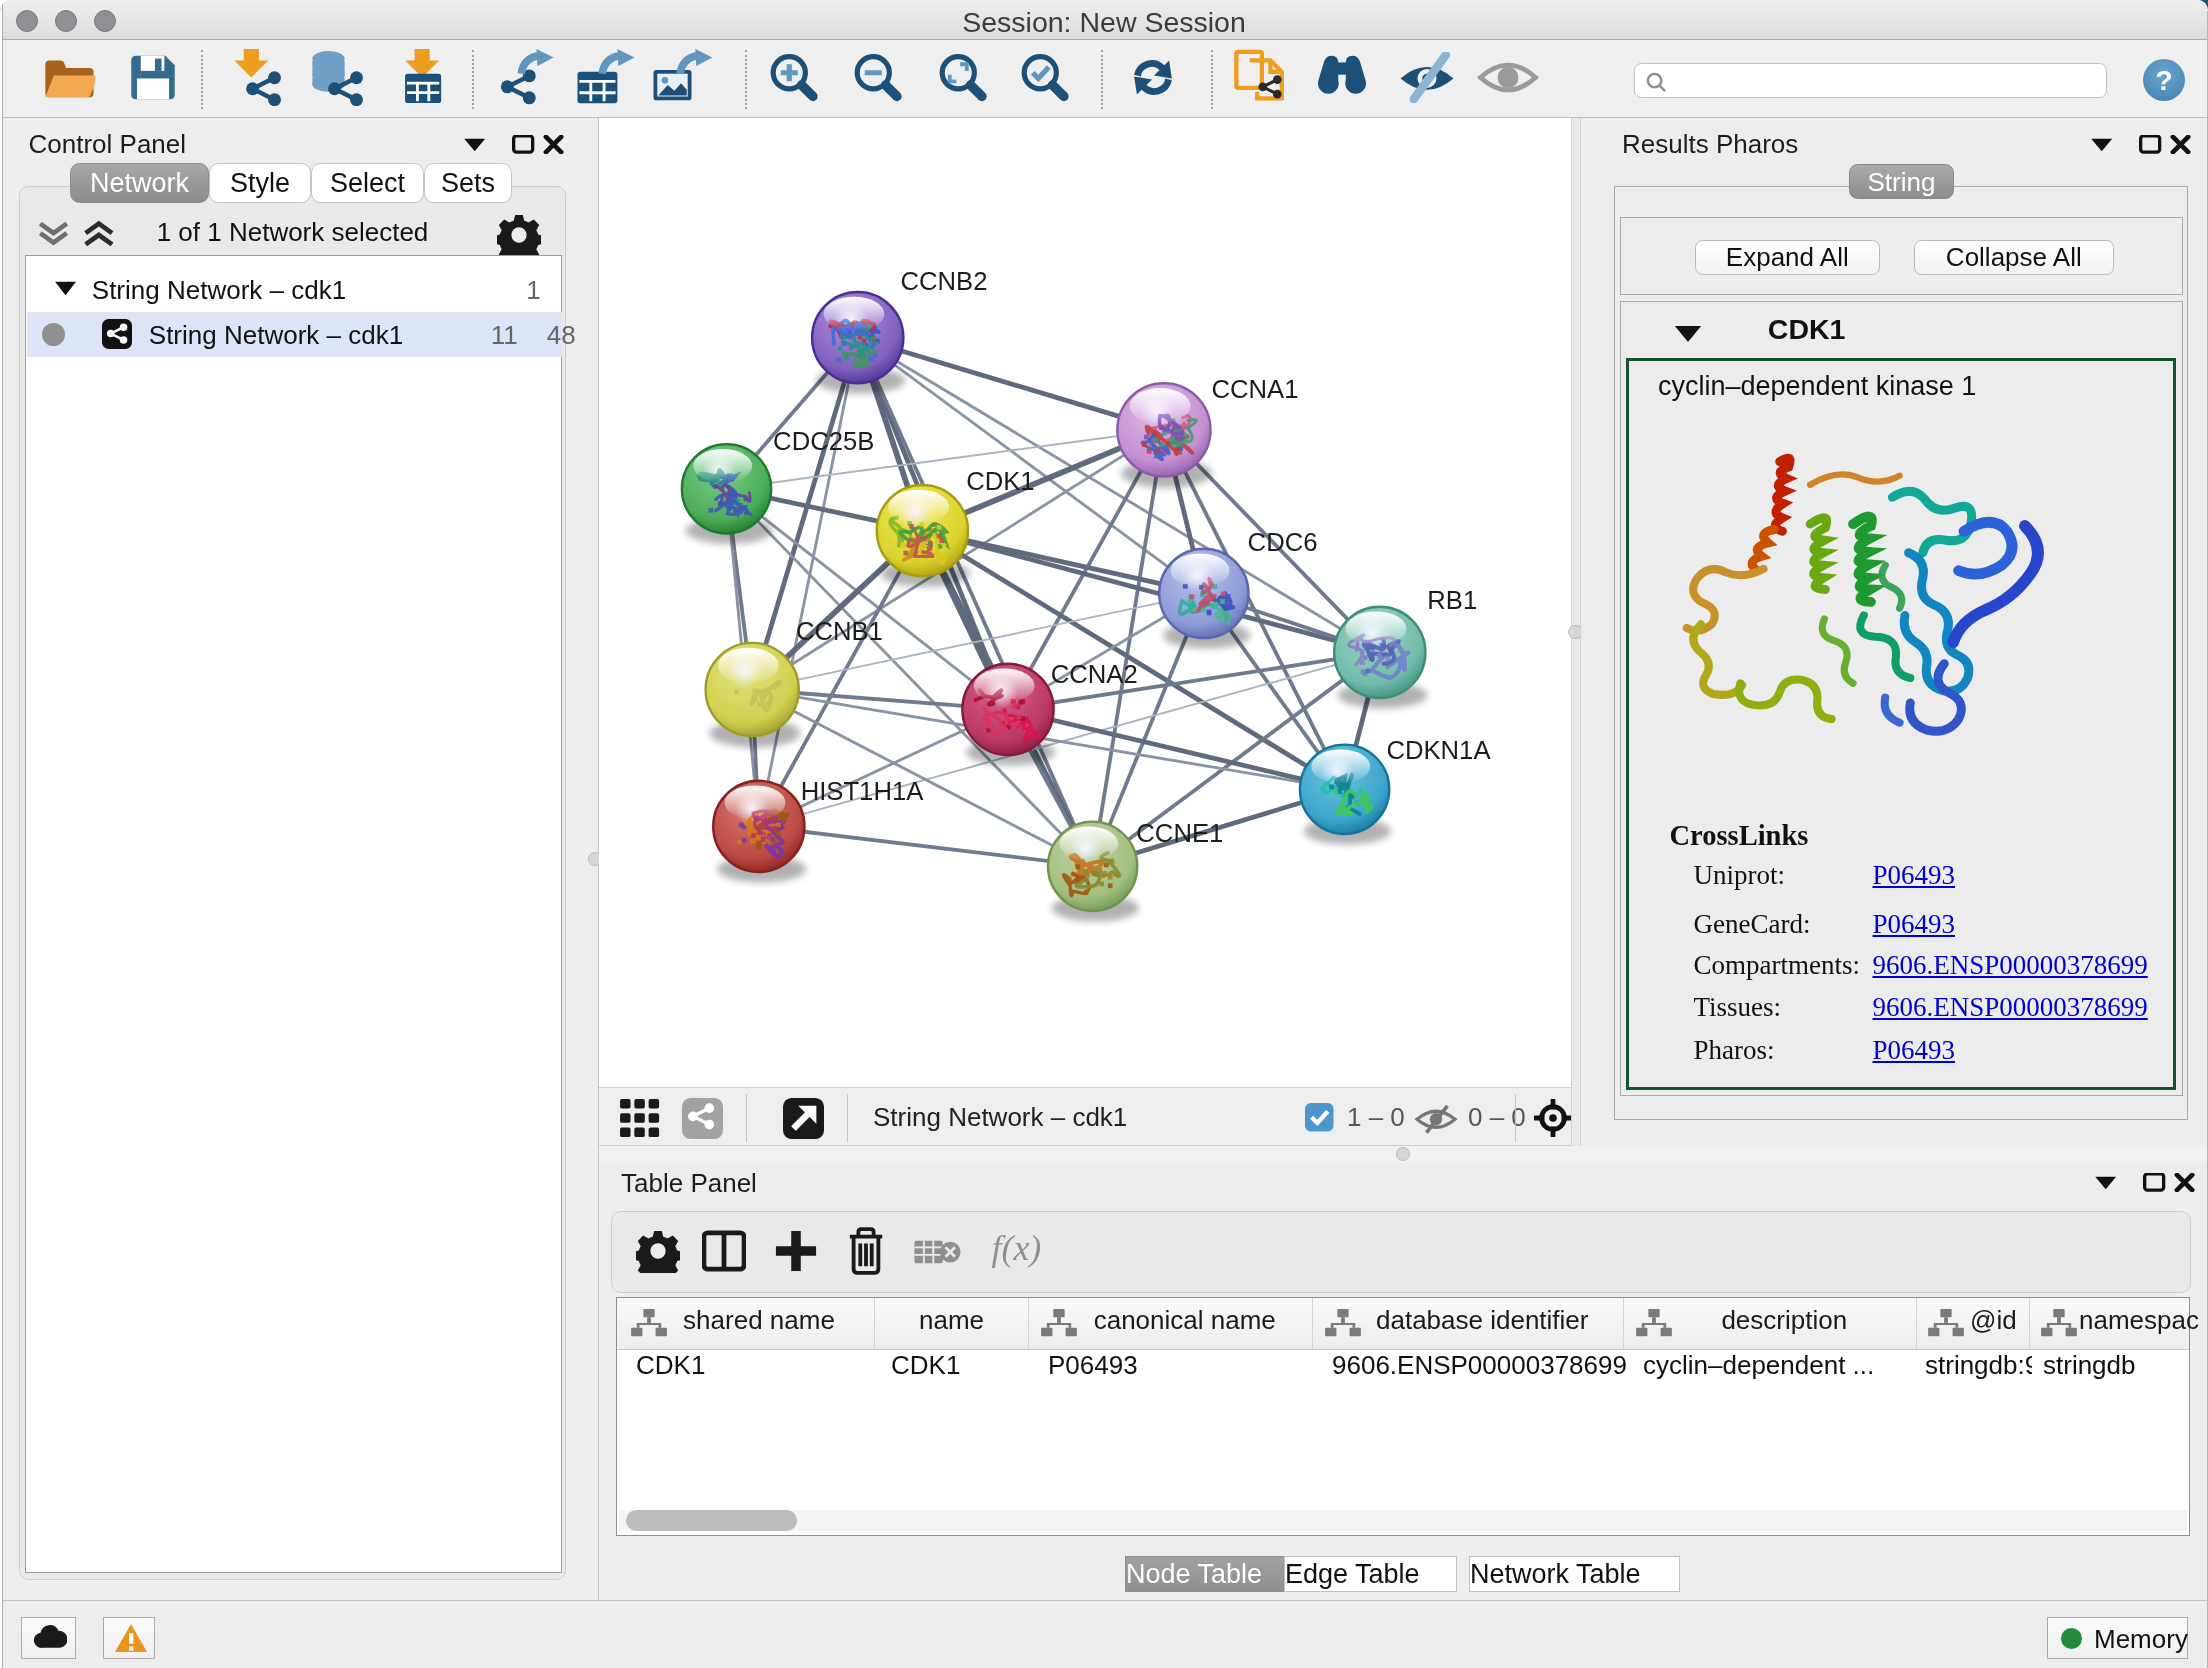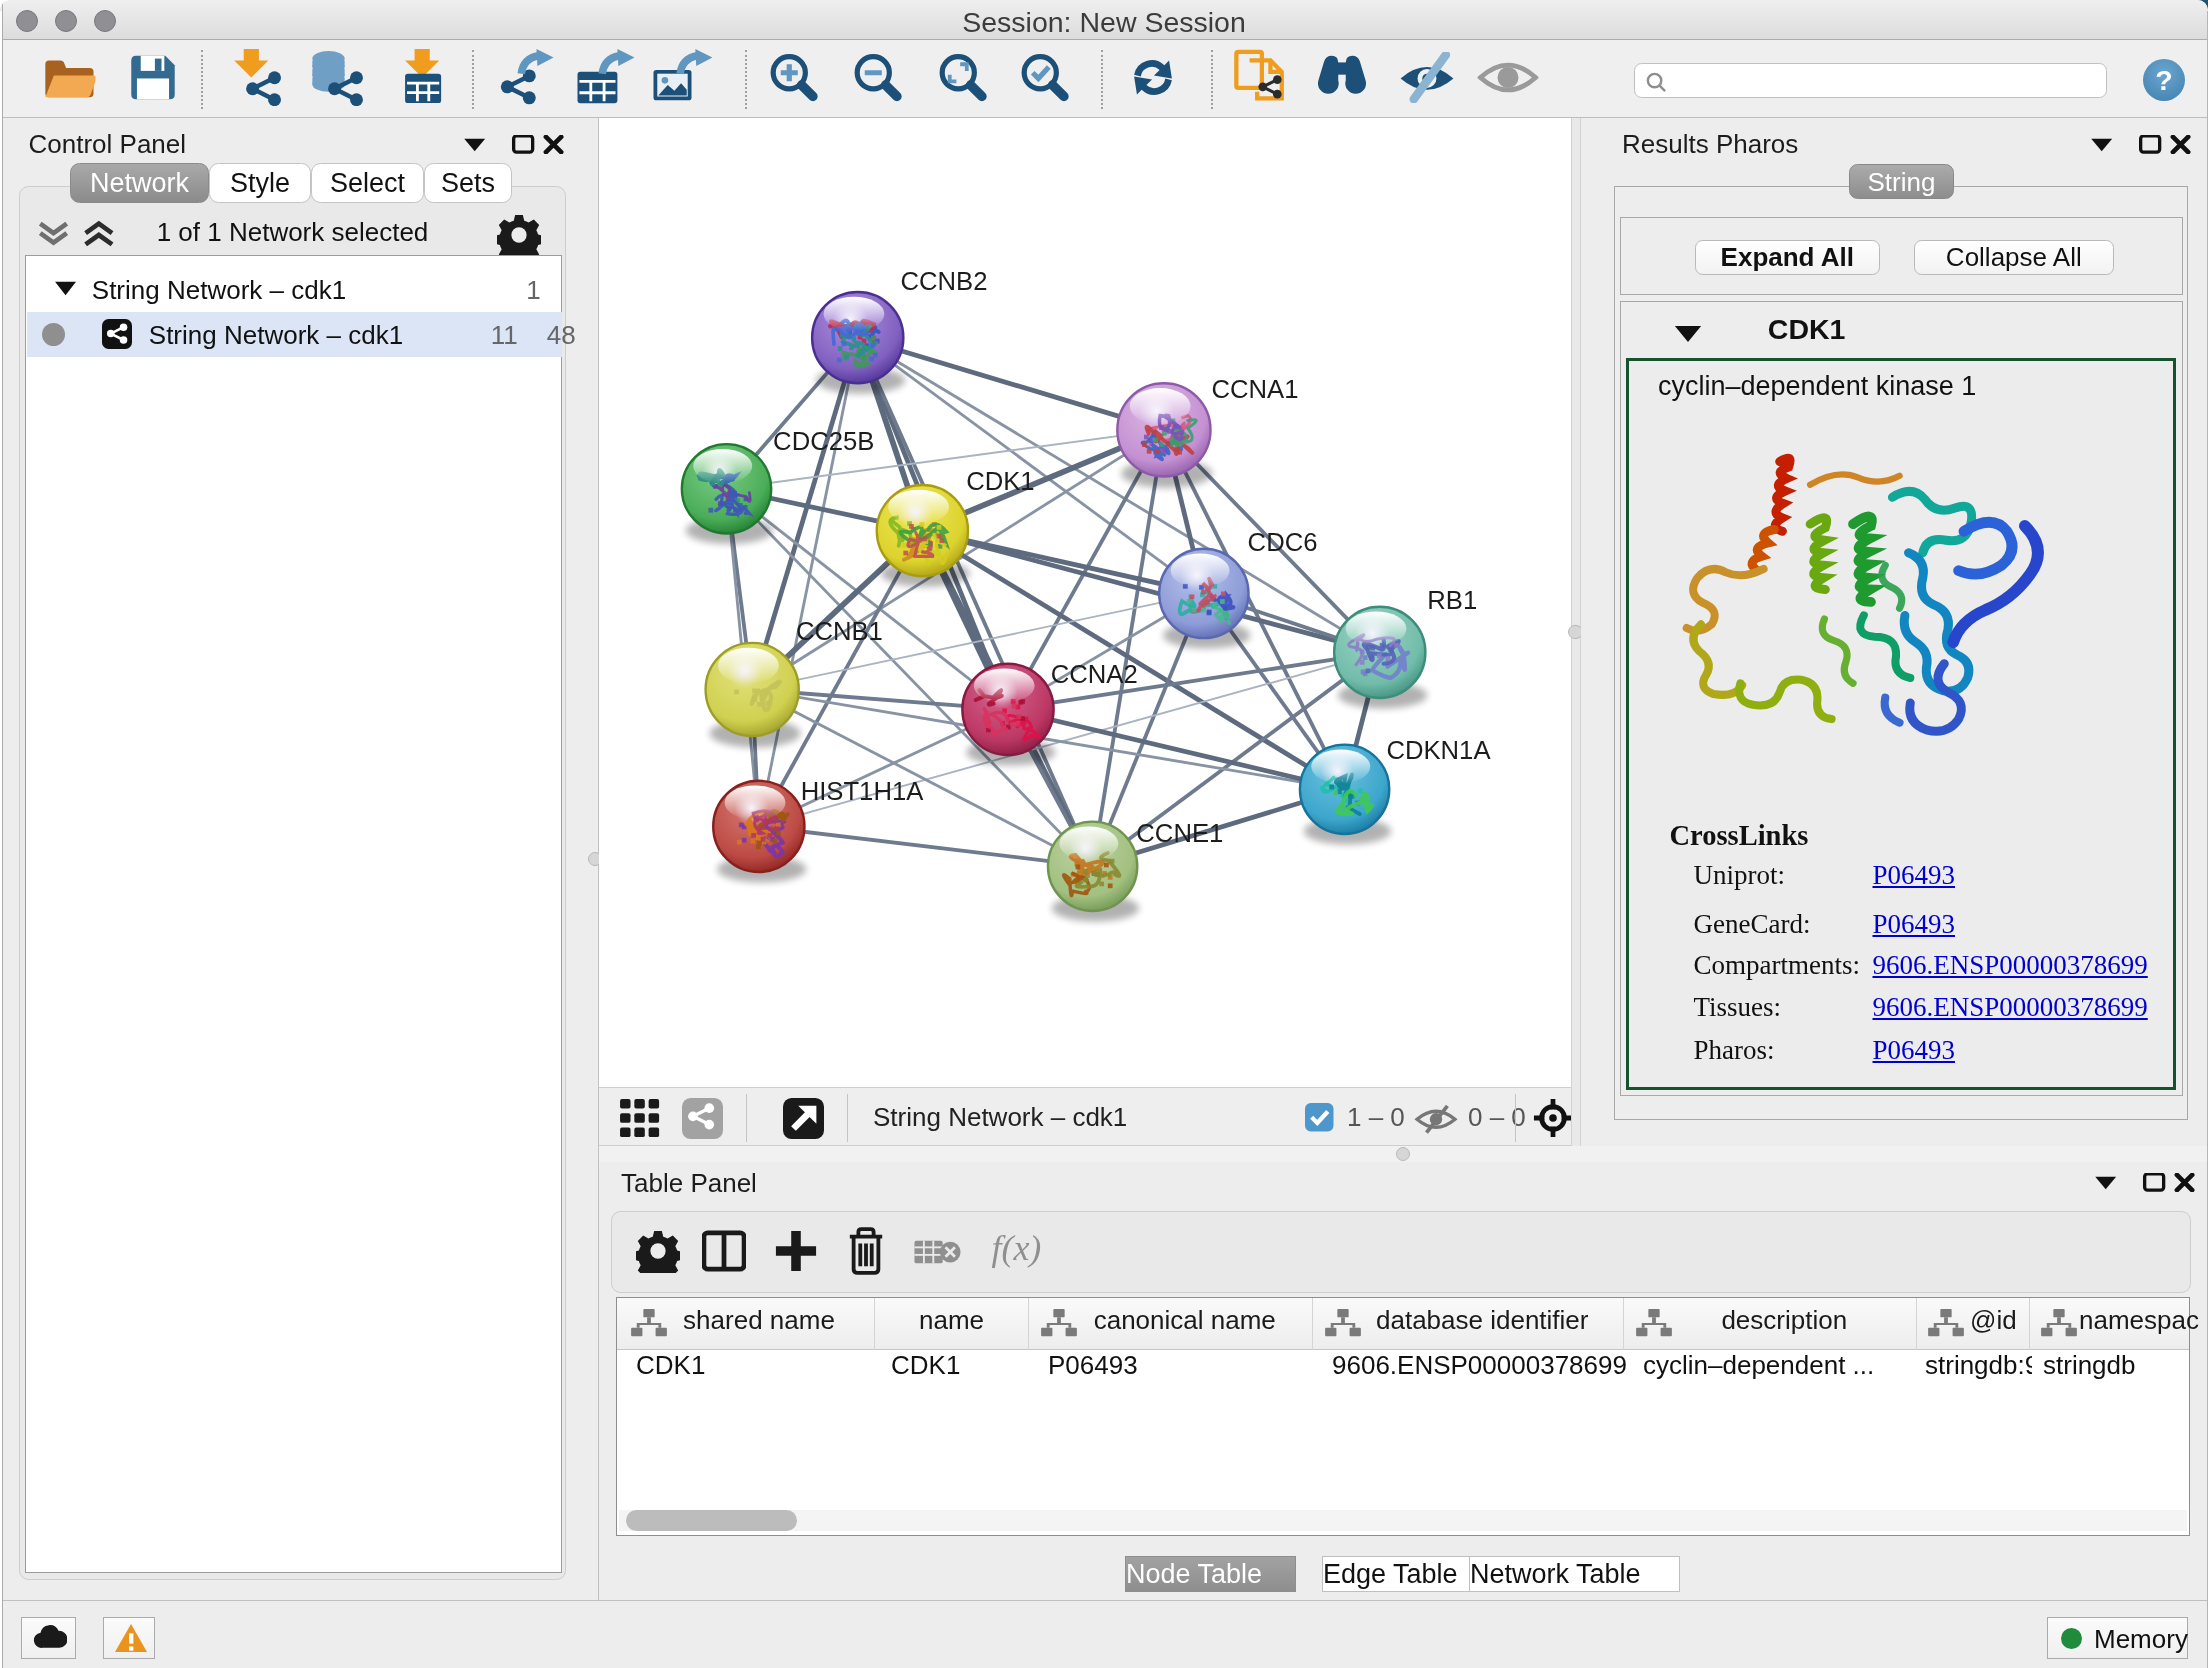--- a/index.html
+++ b/index.html
@@ -854,21 +854,21 @@
 <div class="abs" id="results">
   <div class="ptitle" style="left:41px; top:10.5px;">Results Pharos</div>
   <svg class="pbtns" style="left:510px; top:17px;" width="105" height="19" viewBox="0 0 110 20">
     <path d="M0,4 L22,4 L11,17 z" fill="#111"></path>
     <rect x="52" y="1" width="20" height="17" rx="3" fill="none" stroke="#111" stroke-width="3.5"></rect>
     <path d="M86,2 L102,18 M102,2 L86,18" stroke="#111" stroke-width="5" stroke-linecap="round"></path>
   </svg>
   <div id="stringtab">String</div>
   <div id="rbox">
     <div id="rbtns">
-      <div class="btn" style="left:74px; width:185px;font-weight:bold;">Expand All</div>
+      <div class="btn" style="left:74px; width:185px;">Expand All</div>
       <div class="btn" style="left:293px; width:200px;">Collapse All</div>
     </div>
     <div id="rsect">
       <svg style="position:absolute;left:52px;top:21px" width="30" height="21" viewBox="0 0 32 22">
             <path d="M2,3 L30,3 L16,20 z" fill="#111"></path>
           </svg>
       <div style="position:absolute;left:147px;top:11.4px;font-size:28.5px;font-weight:700;color:#111">CDK1</div>
       <div id="rcont">
         <div style="position:absolute;left:28.5px;top:9.5px;font-size:27px;color:#111">cyclin–dependent kinase 1</div>
         <div style="position:absolute;left:45px;top:88px;"><svg width="376" height="322" viewBox="0 0 420 360">
@@ -1026,21 +1026,21 @@
     <div class="td" style="left:431px;">P06493</div>
     <div class="td" style="left:715px;">9606.ENSP00000378699</div>
     <div class="td" style="left:1026px;">cyclin–dependent ...</div>
     <div class="td" style="left:1308px;width:107px;">stringdb:9...</div>
     <div class="td" style="left:1426px;">stringdb</div>
     <div id="hscroll">
           <div id="hthumb"></div>
         </div>
   </div>
   <div class="btab btabsel" style="left:526px; width:171px;">Node Table</div>
-  <div class="btab" style="left:723px; width:173px;">Edge Table</div>
+  <div class="btab" style="left:685px; width:173px;">Edge Table</div>
   <div class="btab" style="left:870px; width:211px;">Network Table</div>
 </div>
 
 <div class="abs" id="status">
   <div class="sbtn" style="left:21px; width:55px;"><svg style="margin:5.7px 0 0 10.5px" width="34" height="25" viewBox="0 0 36 26">
           <path d="M10,25 a8,8 0 0 1 -2,-16 a10,10 0 0 1 19,-2 a7,7 0 0 1 1,18 z" fill="#1a1a1a"></path>
         </svg></div>
   <div class="sbtn" style="left:103px; width:52px;"><svg style="margin:3.8px 0 0 8.6px" width="36" height="32" viewBox="0 0 38 34">
           <path d="M19,2 L36,32 L2,32 z" fill="#e8941e"></path>
           <rect x="17" y="12" width="4.5" height="11" fill="#fff"></rect>

